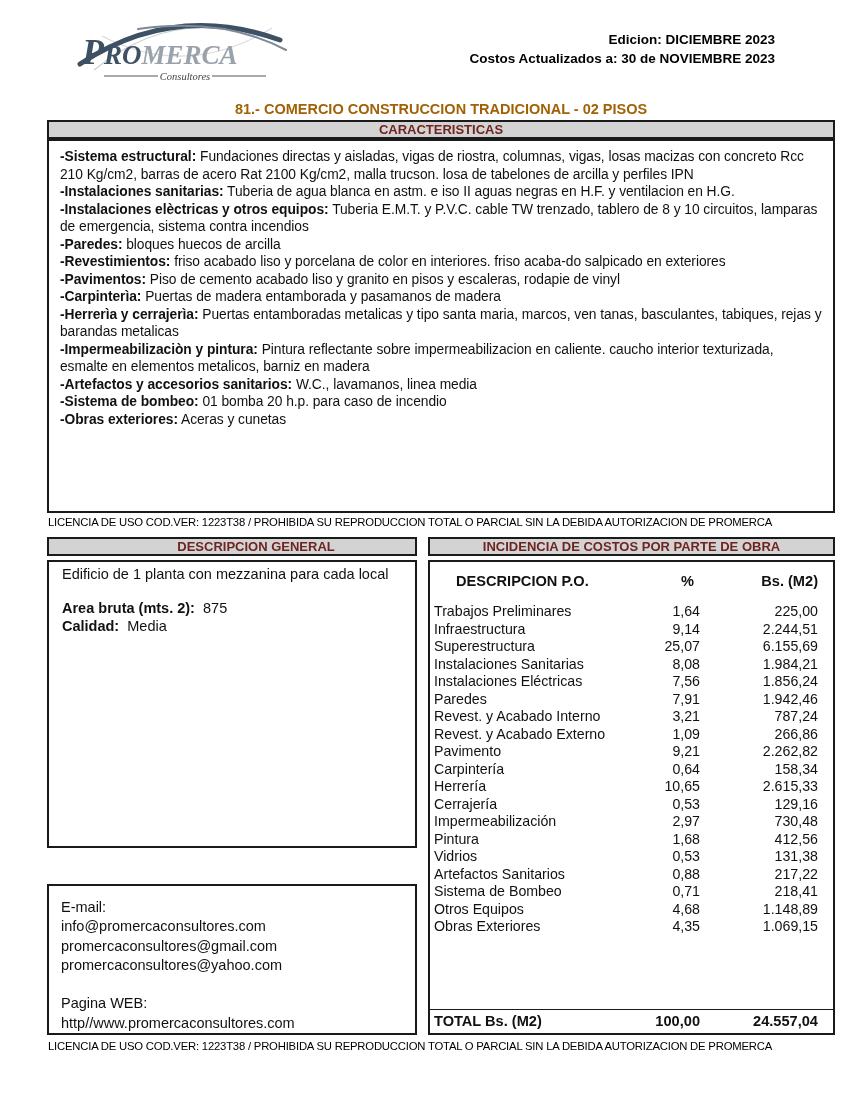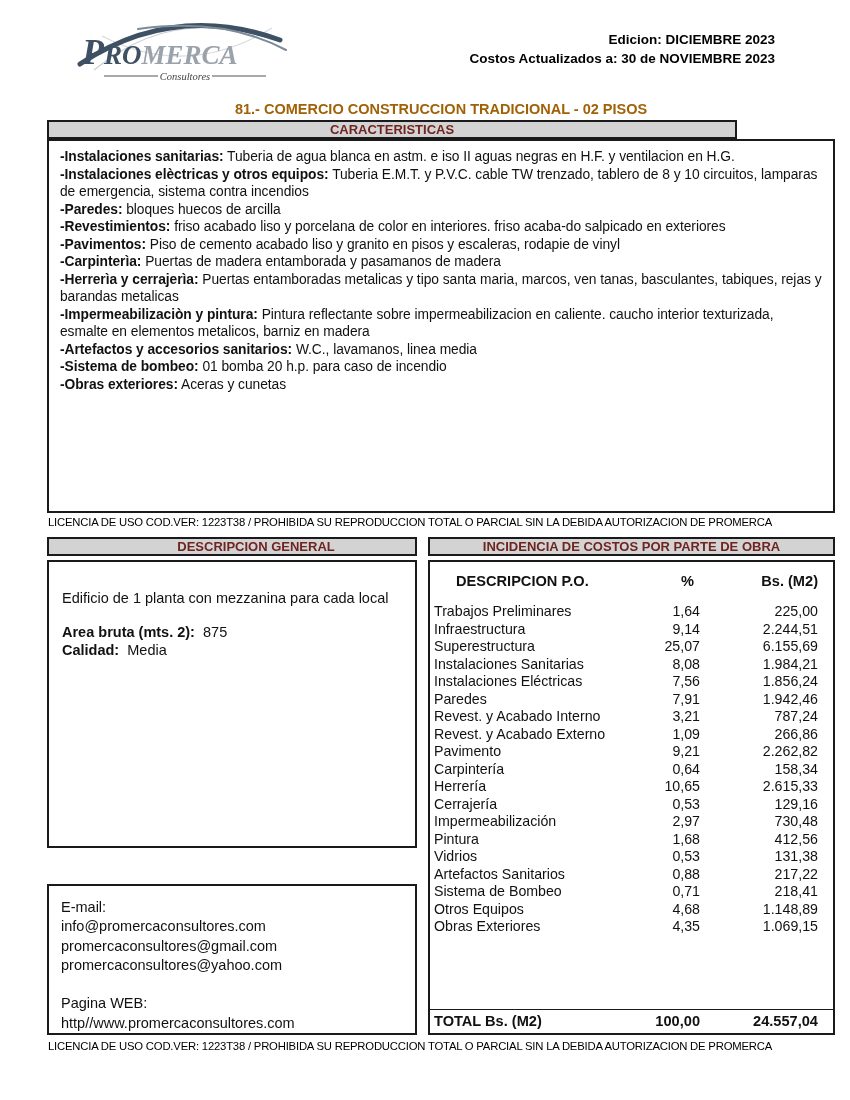--- a/index.html
+++ b/index.html
@@ -22,28 +22,28 @@
   }
   .doc-title{
     position:absolute;left:47px;top:101px;width:788px;text-align:center;
     font-size:14.5px;font-weight:bold;color:#a16207;letter-spacing:0px;
   }
   
   .section-bar{
     position:absolute;background:var(--bar-bg);border:2px solid var(--border);
     color:var(--bar-text);font-weight:bold;text-align:center;box-sizing:border-box;
   }
-  .bar-caracteristicas{left:47px;top:120px;width:690px;height:19px;font-size:13px;line-height:15px;}
+  .bar-caracteristicas{left:47px;top:120px;width:788px;height:19px;font-size:13px;line-height:15px;}
   .bar-descripcion{left:47px;top:537px;width:370px;height:19px;font-size:13px;line-height:15px;padding-left:48px;}
   .bar-incidencia{left:428px;top:537px;width:407px;height:19px;font-size:13px;line-height:15px;}
   .bar-canales{left:47px;top:861px;width:370px;height:35px;font-size:13.5px;line-height:17px;margin-top:45px;}
   
   .box{position:absolute;border:2px solid var(--border);box-sizing:border-box;background:#fff;}
   .box-caracteristicas{left:47px;top:139px;width:788px;height:374px;padding:7px 11px;}
-  .box-descripcion{left:47px;top:560px;width:370px;height:288px;padding:27px 13px;}
+  .box-descripcion{left:47px;top:560px;width:370px;height:288px;padding:3px 13px;}
   .box-canales{left:47px;top:884px;width:370px;height:151px;padding:12px 12px;}
   .box-tabla{left:428px;top:560px;width:407px;height:475px;padding:8px 0 0 0;display:flex;flex-direction:column;}
   
   .char-item{font-size:13.8px;line-height:17.5px;letter-spacing:-0.05px;}
   .char-item b{font-weight:bold;}
   
   .desc-line{font-size:14.5px;line-height:18px;}
   .desc-meta{margin-top:16px;font-size:14.5px;line-height:18px;}
   .desc-meta .row{margin-top:0;}
   .desc-meta b{font-weight:bold;}
@@ -102,20 +102,21 @@
     <div>Edicion: DICIEMBRE 2023</div>
     <div>Costos Actualizados a: 30 de NOVIEMBRE 2023</div>
   </div>
 
   <div class="doc-title">81.- COMERCIO CONSTRUCCION TRADICIONAL - 02 PISOS</div>
 
   <div class="section-bar bar-caracteristicas">CARACTERISTICAS</div>
   <div class="box box-caracteristicas">
     <div>
 
+        <div class="char-item"><b>-Sistema estructural:</b> <span>Fundaciones directas y aisladas, vigas de riostra, columnas, vigas, losas macizas con concreto Rcc 210 Kg/cm2, barras de acero Rat 2100 Kg/cm2, malla trucson. losa de tabelones de arcilla y perfiles IPN</span></div>
 
         <div class="char-item"><b>-Instalaciones sanitarias:</b> <span>Tuberia de agua blanca en astm. e iso II aguas negras en H.F. y ventilacion en H.G.</span></div>
 
         <div class="char-item"><b>-Instalaciones elèctricas y otros equipos:</b> <span>Tuberia E.M.T. y P.V.C. cable TW trenzado, tablero de 8 y 10 circuitos, lamparas de emergencia, sistema contra incendios</span></div>
 
         <div class="char-item"><b>-Paredes:</b> <span>bloques huecos de arcilla</span></div>
 
         <div class="char-item"><b>-Revestimientos:</b> <span>friso acabado liso y porcelana de color en interiores. friso acaba-do salpicado en exteriores</span></div>
 
         <div class="char-item"><b>-Pavimentos:</b> <span>Piso de cemento acabado liso y granito en pisos y escaleras, rodapie de vinyl</span></div>

